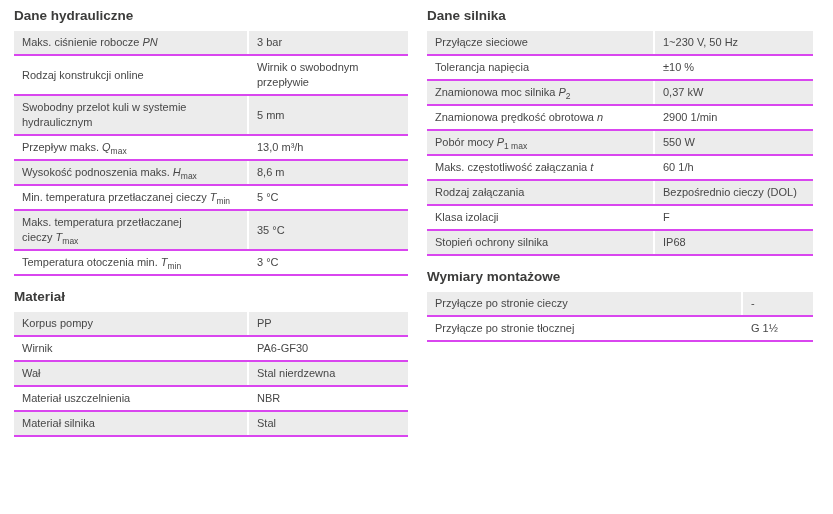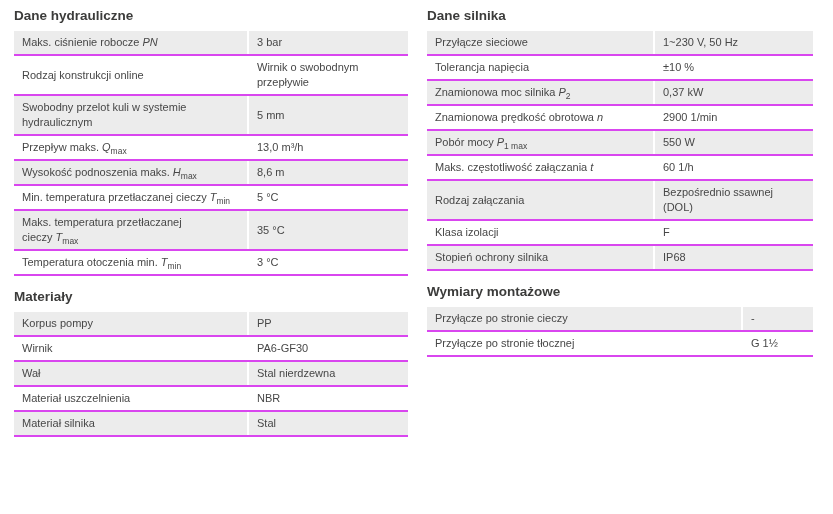--- a/index.html
+++ b/index.html
@@ -88,21 +88,21 @@
               <td class="cell-value"><span>35 °C</span></td>
             </tr>
             <tr>
               <td class="cell-label"><span>Temperatura otoczenia min.</span><span class="var">T</span><sub>min</sub></td>
               <td class="cell-value"><span>3 °C</span></td>
             </tr>
           </tbody>
       </table>
     </section>
     <section class="section-materials">
-      <h2>Materiały</h2>
+      <h2>Materiał</h2>
       <table>
         <tbody>
             <tr>
               <td class="cell-label"><span>Korpus pompy</span></td>
               <td class="cell-value"><span>PP</span></td>
             </tr>
             <tr>
               <td class="cell-label"><span>Wirnik</span></td>
               <td class="cell-value"><span>PA6-GF30</span></td>
             </tr>
@@ -146,21 +146,21 @@
             <tr>
               <td class="cell-label"><span>Pobór mocy</span><span class="var">P</span><sub>1 max</sub></td>
               <td class="cell-value"><span>550 W</span></td>
             </tr>
             <tr>
               <td class="cell-label"><span>Maks. częstotliwość załączania</span><span class="var">t</span></td>
               <td class="cell-value"><span>60 1/h</span></td>
             </tr>
             <tr>
               <td class="cell-label"><span>Rodzaj załączania</span></td>
-              <td class="cell-value"><span>Bezpośrednio ssawnej (DOL)</span></td>
+              <td class="cell-value"><span>Bezpośrednio cieczy (DOL)</span></td>
             </tr>
             <tr>
               <td class="cell-label"><span>Klasa izolacji</span></td>
               <td class="cell-value"><span>F</span></td>
             </tr>
             <tr>
               <td class="cell-label"><span>Stopień ochrony silnika</span></td>
               <td class="cell-value"><span>IP68</span></td>
             </tr>
           </tbody>

